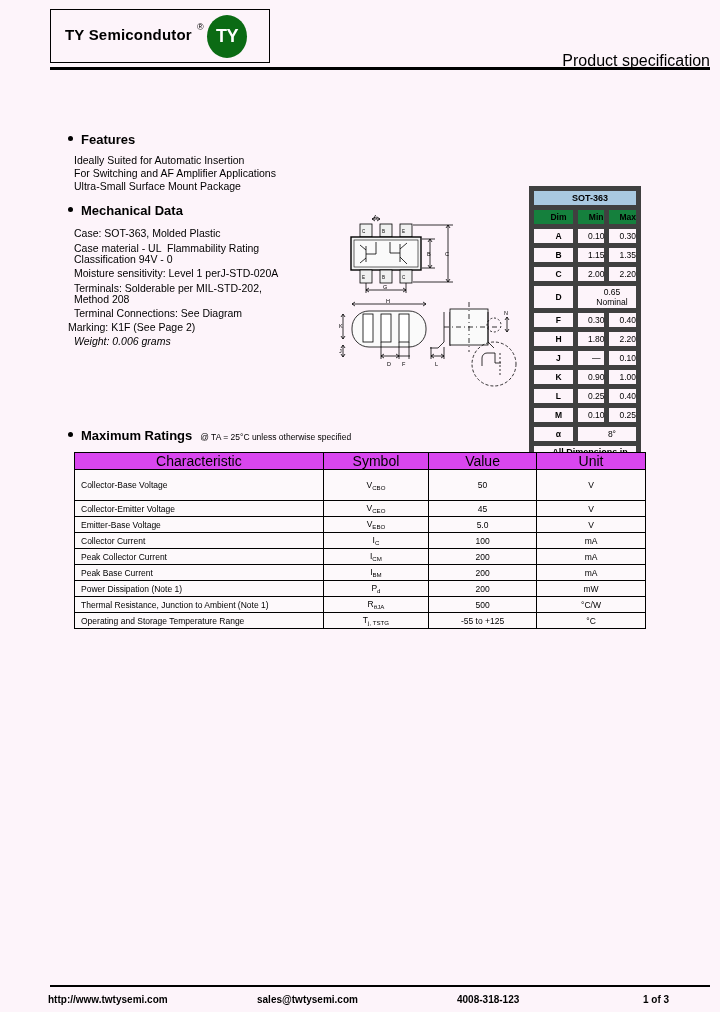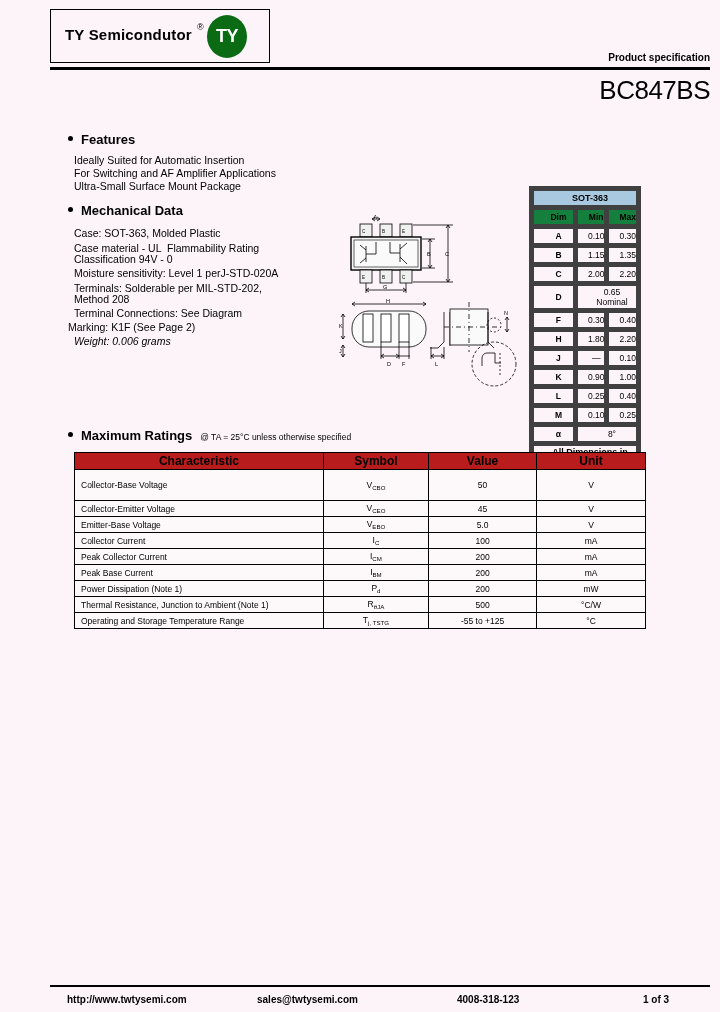--- a/index.html
+++ b/index.html
@@ -57,22 +57,22 @@
     line-height: 43px;
     text-align: center;
     color: #ffffff;
     font-size: 18px;
     font-weight: bold;
     letter-spacing: -0.5px;
   }
   .prod-spec {
     position: absolute;
     right: 10px; top: 52px;
-    font-size: 10px;
-    font-weight: bold;
+    font-size: 16px;
+    font-weight: normal;
     letter-spacing: 0px;
   }
   .hr-top {
     position: absolute;
     left: 50px; top: 67px;
     width: 660px; height: 3px;
     background: #000;
   }
   .part-number {
     position: absolute;
@@ -157,23 +157,23 @@
     border-collapse: collapse;
     font-size: 8.5px;
     background: #fdf9fb;
   }
   .mr-table th, .mr-table td {
     border: 1px solid #000;
     padding: 0;
     height: 15px;
   }
   .mr-table th {
-    background: #b91c1c;
-    font-size: 12px;
-    font-weight: bold;
+    background: #d946ef;
+    font-size: 14px;
+    font-weight: normal;
     height: 16px;
   }
   .mr-table td.ch {
     text-align: left;
     padding-left: 6px;
   }
   .mr-table td.ct {
     text-align: center;
   }
   .mr-table tr.first-row td { height: 30px; }
@@ -202,21 +202,20 @@
   <div class="logo-box">
     <span class="logo-text">TY Semicondutor</span>
     <span class="logo-reg">®</span>
     <span class="logo-oval">
       <span class="logo-oval-text">TY</span>
     </span>
   </div>
 
   <div class="prod-spec">Product specification</div>
   <div class="hr-top"></div>
-  <div class="part-number">BC847BS</div>
 
   <div class="bullet-head" style="left:68px; top:132px;">
     <span class="dot"></span><span>Features</span>
   </div>
 
   <div class="txt-block" style="left:74px; top:154px;">Ideally Suited for Automatic Insertion</div>
   <div class="txt-block" style="left:74px; top:167px;">For Switching and AF Amplifier Applications</div>
   <div class="txt-block" style="left:74px; top:180px;">Ultra-Small Surface Mount Package</div>
 
   <div class="bullet-head" style="left:68px; top:203px;">
@@ -470,18 +469,18 @@
     <tr>
       <td class="ch">Operating and Storage Temperature Range</td>
       <td class="ct"><span>T</span><sub>j, TSTG</sub></td>
       <td class="ct">-55 to +125</td>
       <td class="ct">°C</td>
     </tr>
   </tbody>
     </table>
 
   <div class="hr-bottom"></div>
-  <div class="footer-item" style="left:67px;">http://www.twtysemi.com</div>
+  <div class="footer-item" style="left:48px;">http://www.twtysemi.com</div>
   <div class="footer-item" style="left:257px;">sales@twtysemi.com</div>
   <div class="footer-item" style="left:457px;">4008-318-123</div>
   <div class="footer-item" style="left:643px;">1 of 3</div>
 
 </div>
 
 </body></html>

